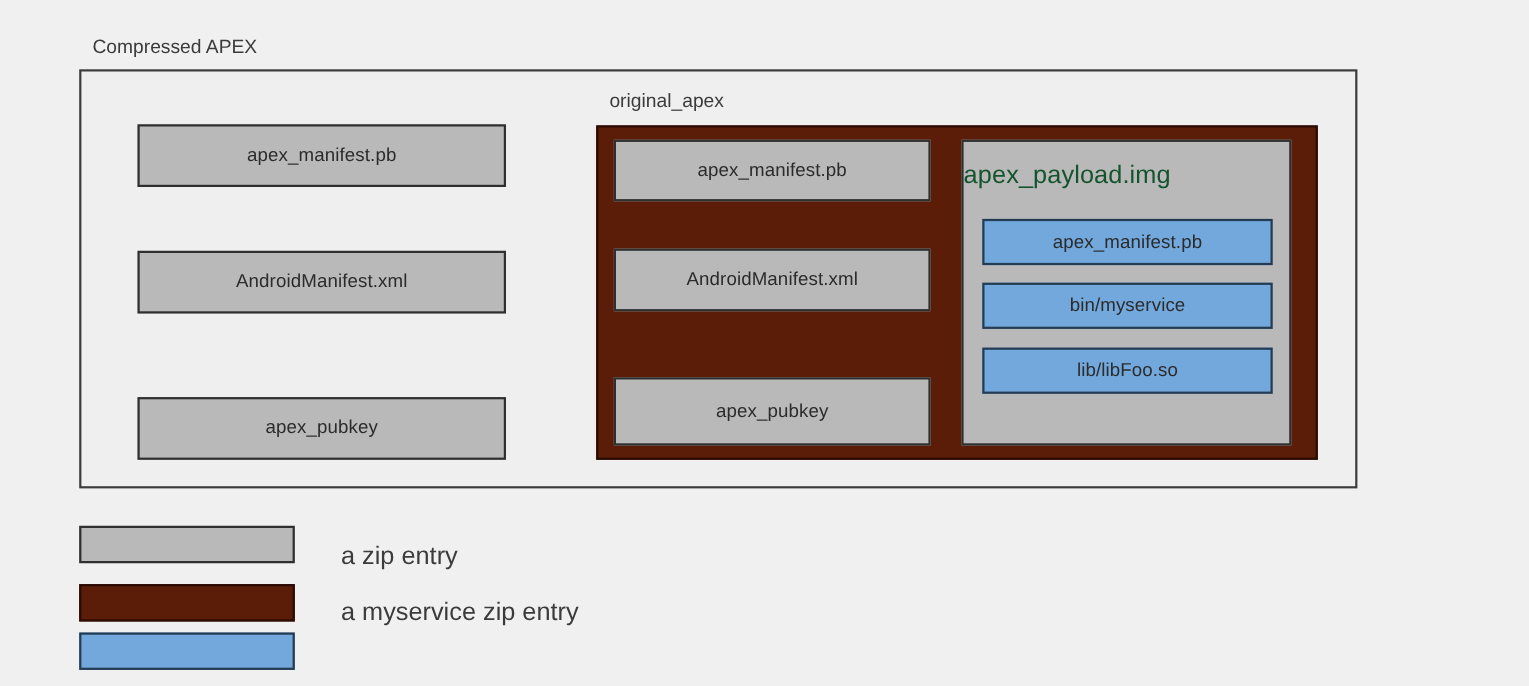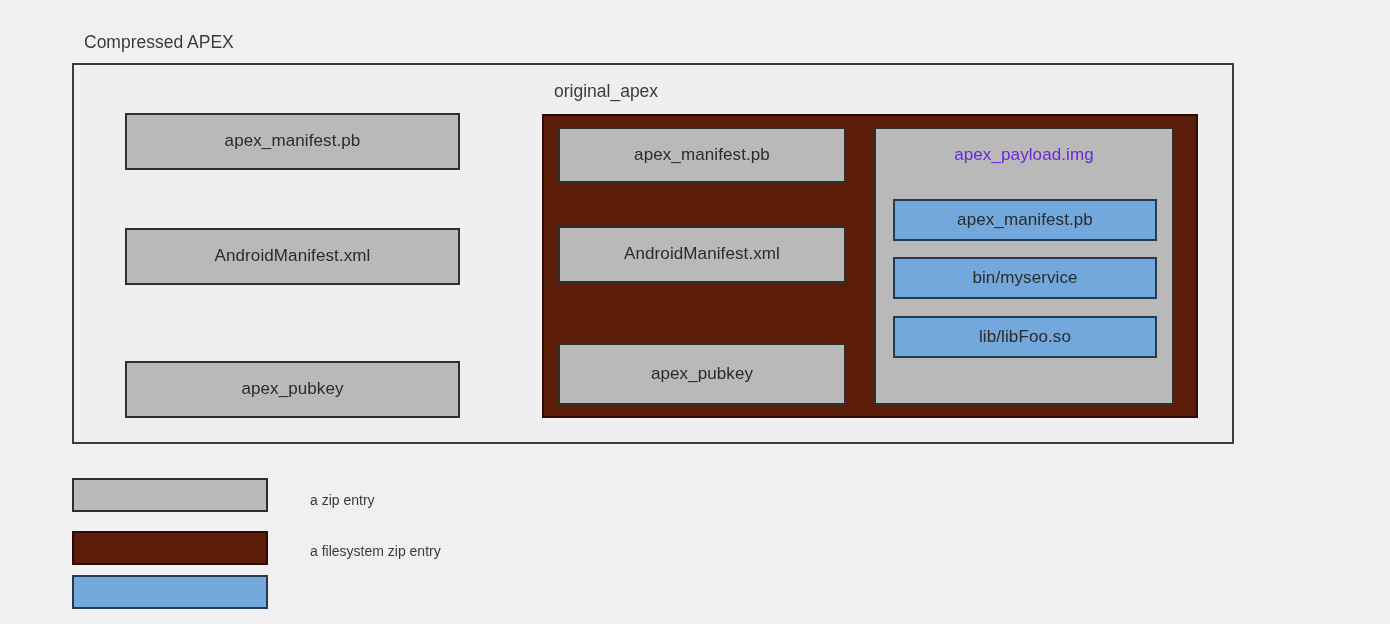--- a/index.html
+++ b/index.html
@@ -107,23 +107,23 @@
     width: 300px;
     height: 278px;
     display: block;
     padding: 0;
   }
   .payload-label {
     position: absolute;
     left: 0;
     top: 17px;
     width: 100%;
-    text-align: center;
-    font-size: 17px;
-    color: #6d28d9;
+    text-align: left;
+    font-size: 23px;
+    color: #14532d;
   }
 
   
   .blue-1 { left: 893px; top: 199px; width: 264px; height: 42px; }
   .blue-2 { left: 893px; top: 257px; width: 264px; height: 42px; }
   .blue-3 { left: 893px; top: 316px; width: 264px; height: 42px; }
 
   
   .legend-swatch {
     position: absolute;
@@ -132,21 +132,21 @@
     width: 196px;
     height: 34px;
   }
   .legend-swatch.s0 { top: 478px; }
   .legend-swatch.s1 { top: 531px; }
   .legend-swatch.s2 { top: 575px; }
 
   .legend-label {
     position: absolute;
     left: 310px;
-    font-size: 14px;
+    font-size: 23px;
     color: #3b3b3b;
     white-space: nowrap;
   }
   .legend-label.l0 { top: 492px; }
   .legend-label.l1 { top: 543px; }
   .legend-label.l2 { top: 588px; }
 </style>
 </head>
 <body>
 
@@ -191,17 +191,17 @@
     <span>lib/libFoo.so</span>
   </div>
   <div class="box fs-file blue-2">
     <span>bin/myservice</span>
   </div>
 
   <div class="legend-swatch zip-entry s0"></div>
   <div class="legend-label l0">a zip entry</div>
 
   <div class="legend-swatch compressed-entry s1"></div>
-  <div class="legend-label l1">a filesystem zip entry</div>
+  <div class="legend-label l1">a myservice zip entry</div>
 
   <div class="legend-swatch fs-file s2"></div>
 
 </div>
 
 </body></html>

